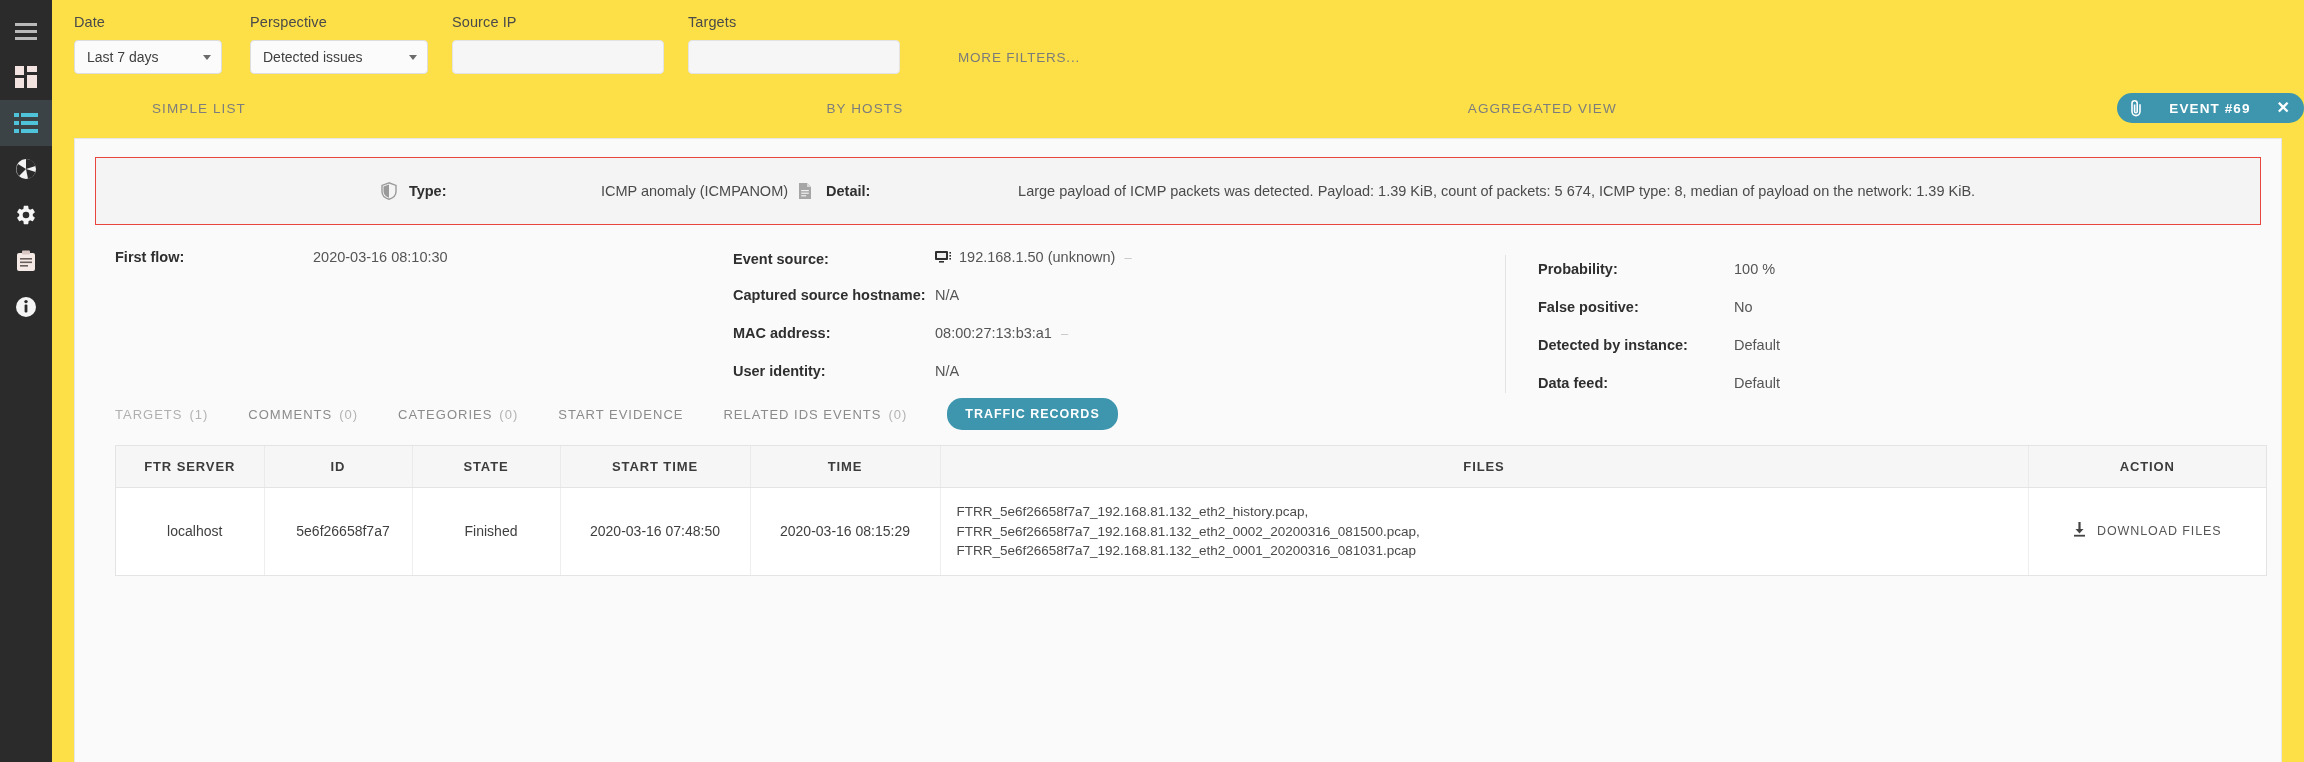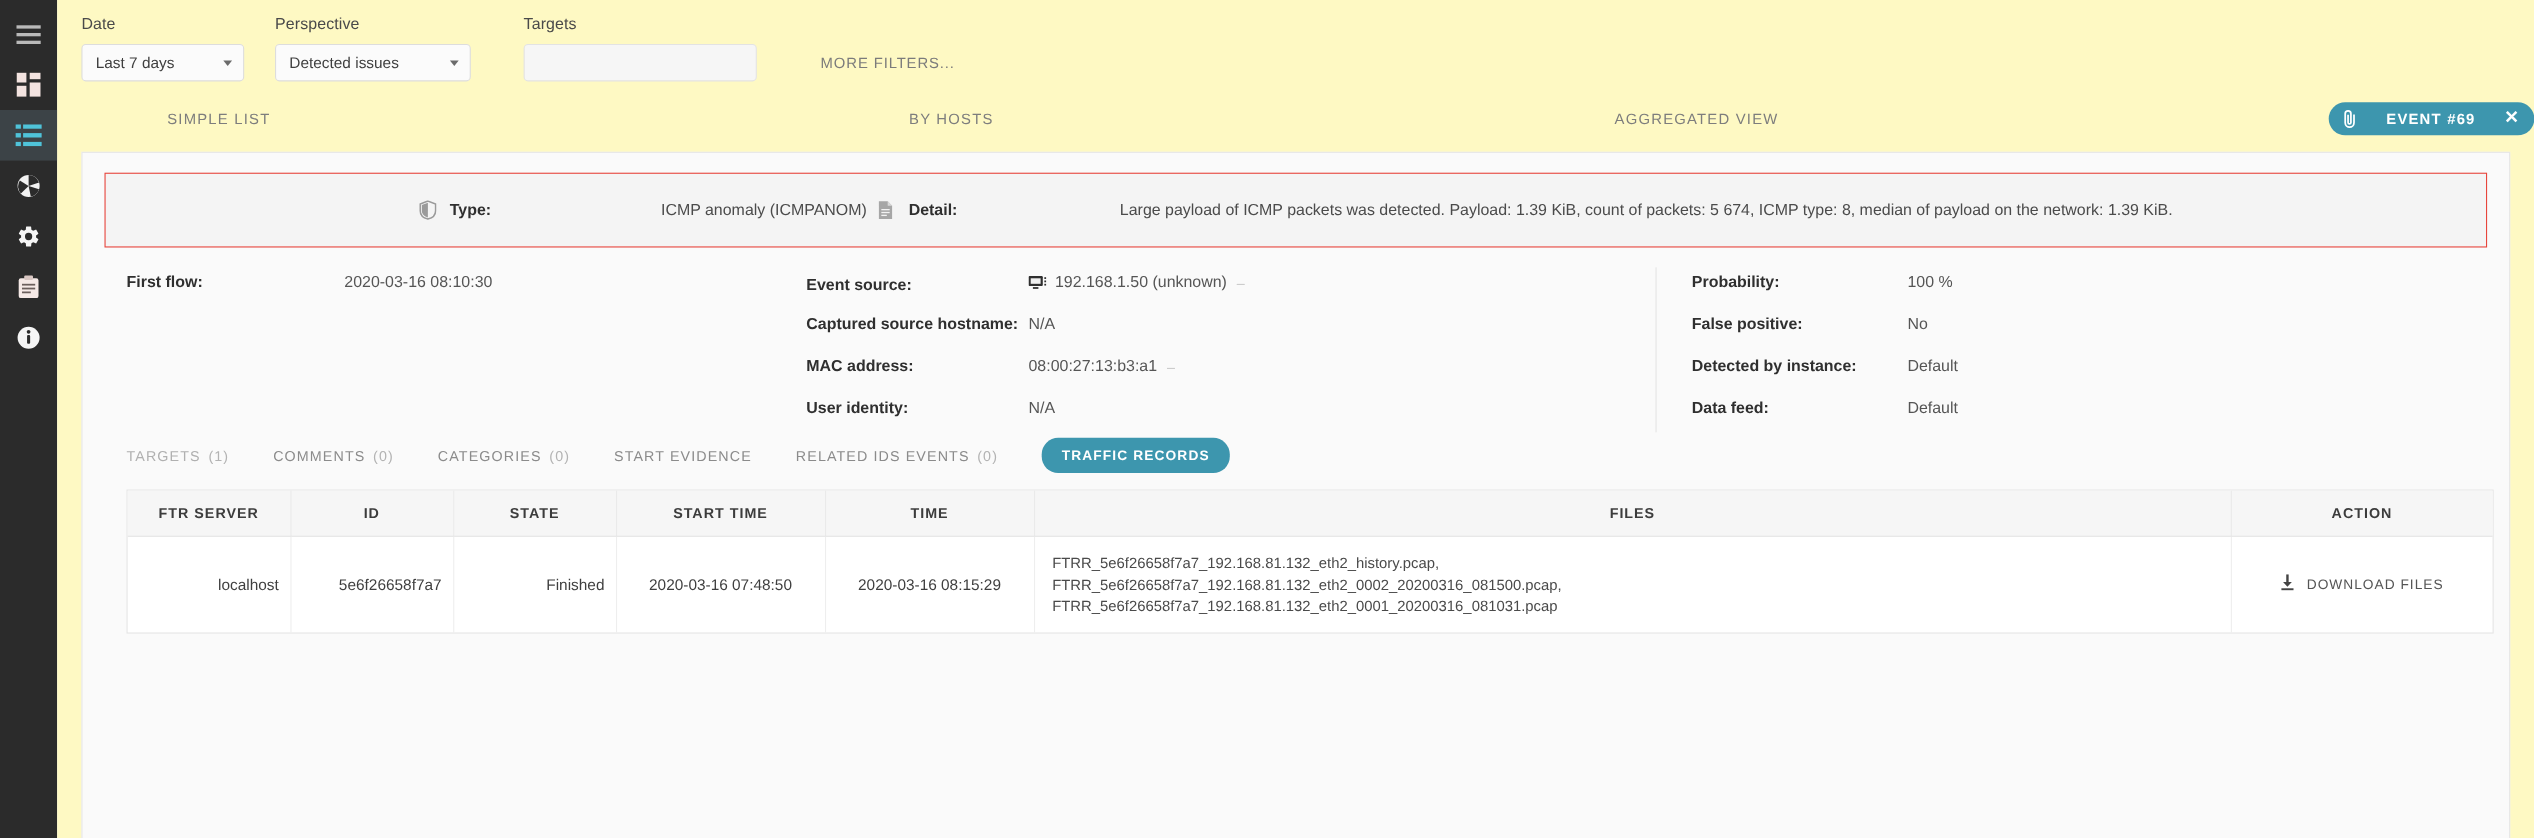--- a/index.html
+++ b/index.html
@@ -24,21 +24,21 @@
     display: flex; align-items: center; justify-content: center;
     cursor: pointer;
   }
   .side-item.active { background: #3c4347; }
   .side-item svg { display: block; }
   .hamburger { display:flex; flex-direction:column; gap:4px; }
   .hamburger i { display:block; width:22px; height:3px; background:#b9b9b9; }
 
   
   .main {
-    flex: 1; height: 762px; background: #fef9c3;
+    flex: 1; height: 762px; background: #fde047;
     overflow: hidden; position: relative;
   }
 
   
   .filterbar {
     display: flex; align-items: flex-end;
     padding: 14px 0 12px 22px;
     gap: 0;
   }
   .filter-field { display: flex; flex-direction: column; }
@@ -133,21 +133,21 @@
   }
   .alert-val { font-size: 14.5px; color: #4b4b4b; }
 
   
   .infogrid {
     display: flex; padding: 18px 0 0 0; height: 168px;
   }
   .col { display: flex; flex-direction: column; }
   .col-a { width: 620px; padding-left: 20px; padding-top: 6px; }
   .col-b { width: 790px; padding-left: 18px; padding-top: 6px; border-left: 0; }
-  .col-c { width: 480px; padding-left: 32px; padding-top: 6px; border-left: 1px solid #e4e4e4; }
+  .col-c { width: 480px; padding-left: 32px; padding-top: 6px; border-left: 1px solid #e4e4e4; margin-top: 12px; }
   .row {
     display: flex; align-items: baseline; margin-bottom: 14px; min-height: 19px;
   }
   .row.tall { margin-bottom: 19px; }
   .k {
     font-size: 14.5px; font-weight: bold; color: #2f2f2f; white-space: nowrap;
   }
   .col-a .k { width: 198px; }
   .col-b .k { width: 202px; }
   .col-c .k { width: 196px; }
@@ -184,21 +184,21 @@
   }
   thead th:last-child { border-right: none; }
   tbody td {
     font-size: 14px; color: #3f3f3f;
     padding: 14px 10px; text-align: center; vertical-align: middle;
     border-right: 1px solid #eeeeee;
     height: 78px;
   }
   tbody td:last-child { border-right: none; }
   td.files { text-align: left; padding-left: 16px; font-size: 13.5px; line-height: 1.45; color: #4a4a4a; }
-  td.leftcell { text-align: right; padding-left: 20px; }
+  td.leftcell { text-align: center; padding-left: 20px; }
   .dl {
     display: inline-flex; align-items: center; gap: 11px;
     font-size: 12.5px; letter-spacing: .9px; color: #555; cursor: pointer;
     font-weight: normal;
   }
 </style>
 </head>
 <body>
 
 <div class="app">
@@ -288,20 +288,24 @@
       <div class="filter-field">
         <span class="filter-label">Perspective</span>
         <div class="select-box wide">
           <span>Detected issues</span>
           <span class="caret"></span>
         </div>
       </div>
 
       <div class="gap-b"></div>
 
+      <div class="filter-field">
+        <span class="filter-label">Source IP</span>
+        <input class="text-input" type="text" placeholder="" style="">
+      </div>
 
       <div class="gap-c"></div>
 
       <div class="filter-field">
         <span class="filter-label">Targets</span>
         <input class="text-input" type="text" placeholder="" style="">
       </div>
 
       <div class="more-filters">MORE FILTERS...</div>
     </div>

